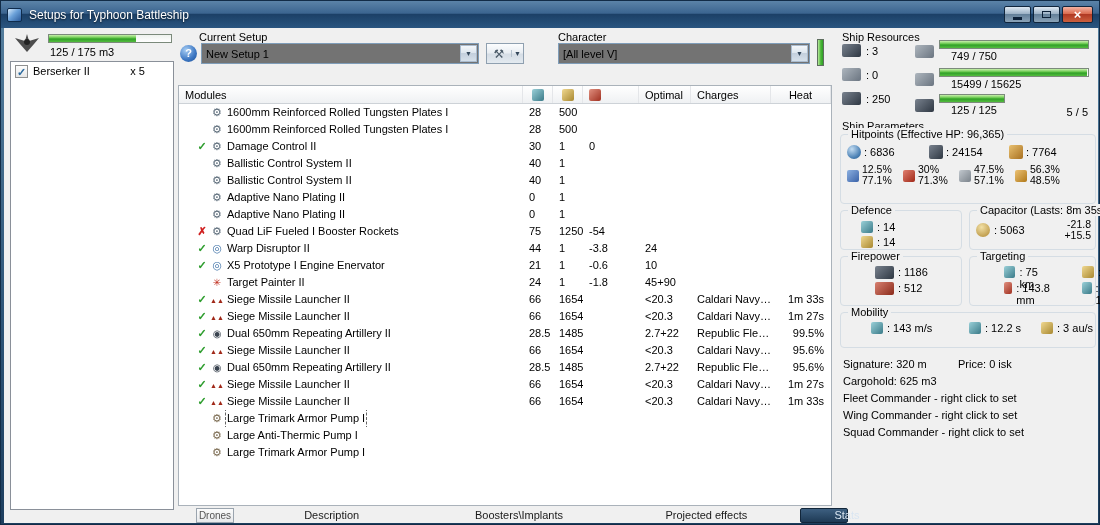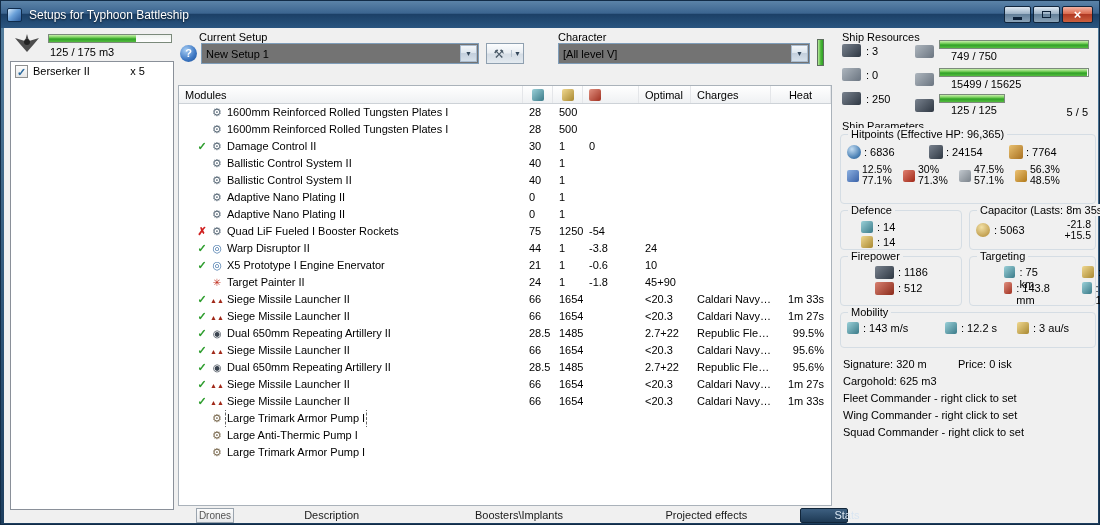--- a/index.html
+++ b/index.html
@@ -129,21 +129,21 @@
   .hprow2 .rg { display:flex; align-items:center; gap:3px; width:56px; }
   .rsq { width:12px; height:12px; border-radius:2px; margin-top:2px; }
   .rq-em{background:linear-gradient(135deg,#8cb0e0,#3a62a8);} .rq-th{background:linear-gradient(135deg,#e08070,#a02818);}
   .rq-ki{background:linear-gradient(135deg,#c2c8ce,#7a828a);} .rq-ex{background:linear-gradient(135deg,#ecc275,#b07818);}
   .r2 div { line-height:11px; font-size:10.5px; }
   .gl { display:flex; align-items:center; gap:4px; height:15px; margin-left:20px; }
   .gl2 { display:flex; align-items:flex-start; gap:4px; height:16px;padding-left:28px; }
   #gb-cap .caprow { display:flex; align-items:center; gap:4px; }
   #gb-cap .delta { margin-left:auto; text-align:right; font-size:10.5px; line-height:11px; }
   .tgrid { display:grid; grid-template-columns:78px 1fr; grid-auto-rows:16px; }
-  .mobrow { display:flex; align-items:flex-start; }
+  .mobrow { display:flex; align-items:flex-start;margin-left:24px; }
   .mobrow .mi1 { display:flex; align-items:center; gap:4px; }
   .mobrow .mi1:nth-child(1){ width:98px; } .mobrow .mi1:nth-child(2){ width:72px; }
   #info { position:absolute; left:4px; top:330px; width:252px; }
   .iline { height:17px; position:relative; }
   #price { position:absolute; left:115px; top:0; }
 </style>
 </head>
 <body>
 
 <div class="window">

